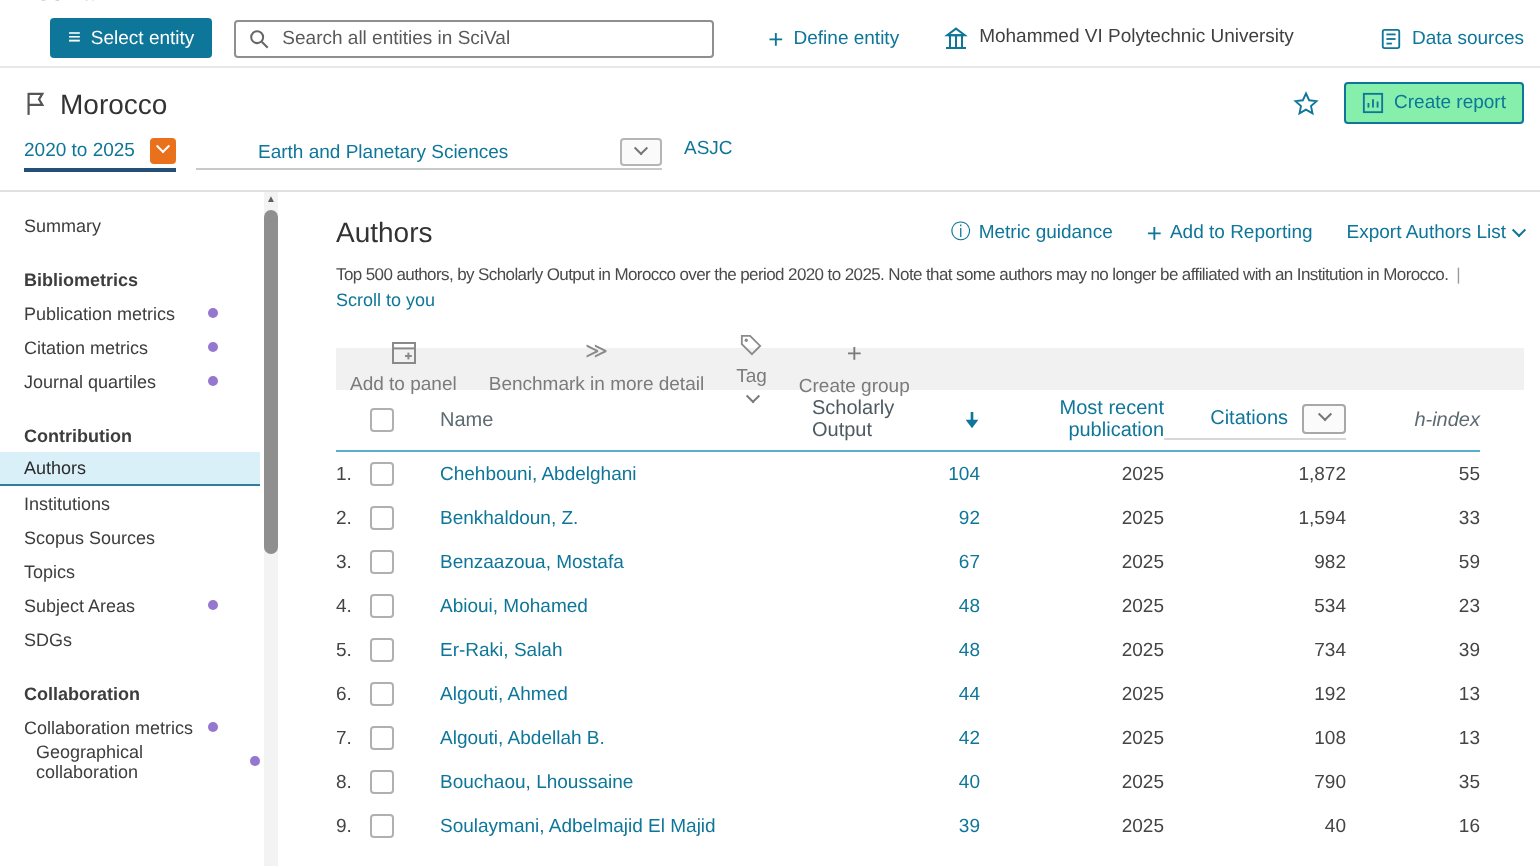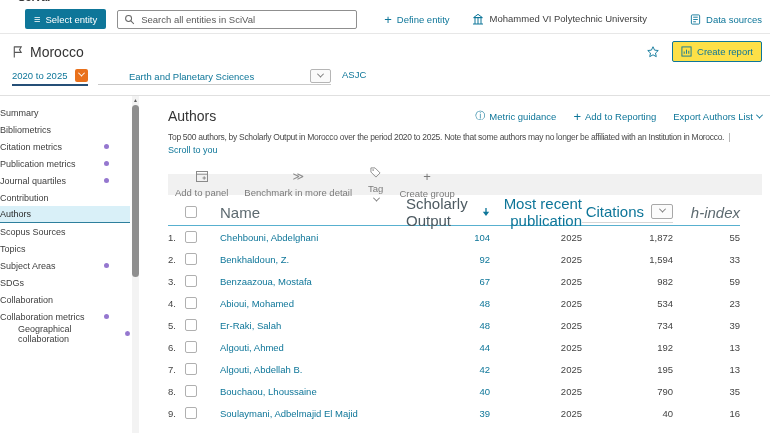--- a/index.html
+++ b/index.html
@@ -24,21 +24,21 @@
   .plus { font-size:13px; line-height:1; font-weight:400; }
   .inst { margin-left:22px; display:flex; gap:6px; color:#404040; cursor:pointer; }
   .datasrc { margin-left:auto; margin-right:8px; }
 
   
   .entity { position:absolute; top:34px; left:0; right:0; height:62px; border-bottom:1px solid #e0e0e0;
             padding:7px 8px 0 12px; background:#fff; }
   .entity-row1 { display:flex; align-items:center; }
   .entity-title { font-size:14px; color:#333; margin-left:7px; font-weight:400; }
   .entity-right { margin-left:auto; display:flex; align-items:center; gap:12px; }
-  .btn-report { display:flex; align-items:center; gap:5px; background:#fde047; border:1px solid #0E7699;
+  .btn-report { display:flex; align-items:center; gap:5px; background:#86efac; border:1px solid #0E7699;
                 color:#0E7699; border-radius:2px; height:21px; padding:0 8px; font-size:9.5px; font-family:inherit; cursor:pointer; }
   .entity-row2 { display:flex; align-items:flex-start; margin-top:7px; font-size:9.5px; }
   .date-select { display:flex; align-items:center; justify-content:space-between; width:76px;
                  border-bottom:2px solid #254f77; padding-bottom:2px; cursor:pointer; }
   .date-select .lbl { color:#0E7699; }
   .orange-box { width:13px; height:13px; background:#E9711C; border-radius:2px; display:flex;
                 align-items:center; justify-content:center; }
   .chev { display:inline-block; width:5px; height:5px; border-right:1.4px solid currentColor;
           border-bottom:1.4px solid currentColor; transform:rotate(45deg) translate(-1px,-1px); }
   .orange-box .chev { color:#fff; margin-top:-2px; }
@@ -48,22 +48,22 @@
   .gray-box { width:21px; height:14px; background:#fafafa; border:1px solid #b5b5b5; border-radius:2px;
               display:flex; align-items:center; justify-content:center; color:#777; }
   .gray-box .chev { margin-top:-2px; }
   .asjc { margin-left:11px; color:#0E7699; padding-bottom:2px; }
 
   
   .content { position:absolute; top:96px; left:0; right:0; bottom:0; display:flex; }
 
   
   .sidebar { position:relative; width:145px; flex-shrink:0; font-size:9px; color:#3d3d3d; padding-top:8px; }
-  .sb-item { height:17px; display:flex; align-items:center; margin-right:15px; position:relative; cursor:pointer; }
-  .sb-section { font-weight:normal; cursor:default;text-align:right; }
+  .sb-item { height:17px; display:flex; align-items:center; margin-right:15px; padding-left:12px; position:relative; cursor:pointer; }
+  .sb-section { font-weight:bold; margin-top:10px; cursor:default;text-align:right; }
   .sb-item .dot { position:absolute; right:21px; width:5px; height:5px; border-radius:50%; background:#9577CF; }
   .sb-item.sel { background:#D9F0F8; border-bottom:1px solid #2d7f9d; color:#2b2b2b; }
   .sb-item.ind { padding-left:18px; }
   .sb-item.ind .dot { position:static; margin-left:4px; }
   .sb-scroll { position:absolute; top:0; bottom:0; right:6px; width:7px; background:#f3f3f3; }
   .sb-scroll .arrow { position:absolute; top:1px; left:0; width:7px; text-align:center; font-size:5px; color:#606060; line-height:6px; }
   .sb-thumb { position:absolute; top:9px; left:0; width:7px; height:172px; background:#8f8f8f; border-radius:4px; }
 
   
   .main { flex:1; padding-left:23px; padding-right:8px; }
@@ -76,21 +76,21 @@
   .desc .sep { color:#9a9a9a; margin-left:4px; letter-spacing:0; }
   .scroll-link { margin-top:3px; font-size:9px; color:#0E7699; cursor:pointer; }
 
   .toolbar { margin-top:19px; height:21px; background:#f1f1f1; display:flex; align-items:center; gap:16px;
              padding-left:7px; font-size:9.5px; color:#7b7b7b; }
   .tool { display:flex; align-items:center; gap:5px; cursor:default;flex-direction:column; }
   .tool .chev { color:#7b7b7b; margin-left:2px; margin-top:-2px; }
   .gg { font-size:11px; color:#8a8a8a; line-height:1; }
 
   .trow { display:grid; grid-template-columns:16px 36px 186px 84px 92px 91px 67px; width:572px; align-items:center; }
-  .thead { height:31px; border-bottom:1px solid #58B0CF; font-size:15px; }
+  .thead { height:31px; border-bottom:1px solid #58B0CF; font-size:10px; }
   .th { color:#5d6a70; }
   .th-right { text-align:right; }
   .th-teal { color:#0E7699; }
   .th-so { display:flex; align-items:center; justify-content:flex-end; gap:4px; color:#4d5a61; }
   .th-cit { display:flex; align-items:center; justify-content:flex-end; gap:7px; border-bottom:1px solid #d7d7d7; padding-bottom:2px; margin-bottom:-2px; }
   .cit-box { width:22px; height:15px; background:#fbfbfb; border:1px solid #a8a8a8; border-radius:2px;
              display:flex; align-items:center; justify-content:center; color:#777; cursor:pointer; }
   .cit-box .chev { margin-top:-2px; }
   .th-h { font-style:italic; }
   .drow { height:22px; font-size:9.5px; }
@@ -201,36 +201,39 @@
   <div class="content">
 
     <nav class="sidebar">
       <div class="sb-item">
           <span>Summary</span>
         </div>
       <div class="sb-item sb-section">
           <span>Bibliometrics</span>
         </div>
       <div class="sb-item">
+          <span>Publication metrics</span>
+          <span class="dot"></span>
+        </div>
+      <div class="sb-item">
           <span>Citation metrics</span>
-          <span class="dot"></span>
-        </div>
-      <div class="sb-item">
-          <span>Publication metrics</span>
           <span class="dot"></span>
         </div>
       <div class="sb-item">
           <span>Journal quartiles</span>
           <span class="dot"></span>
         </div>
       <div class="sb-item sb-section">
           <span>Contribution</span>
         </div>
       <div class="sb-item sel">
           <span>Authors</span>
+        </div>
+      <div class="sb-item">
+          <span>Institutions</span>
         </div>
       <div class="sb-item">
           <span>Scopus Sources</span>
         </div>
       <div class="sb-item">
           <span>Topics</span>
         </div>
       <div class="sb-item">
           <span>Subject Areas</span>
           <span class="dot"></span>
@@ -386,21 +389,21 @@
         <span class="num">2025</span>
         <span class="num">192</span>
         <span class="num">13</span>
       </div>
       <div class="trow drow">
         <span class="rank">7.</span>
         <span class="cb"></span>
         <span class="link">Algouti, Abdellah B.</span>
         <span class="num link">42</span>
         <span class="num">2025</span>
-        <span class="num">195</span>
+        <span class="num">108</span>
         <span class="num">13</span>
       </div>
       <div class="trow drow">
         <span class="rank">8.</span>
         <span class="cb"></span>
         <span class="link">Bouchaou, Lhoussaine</span>
         <span class="num link">40</span>
         <span class="num">2025</span>
         <span class="num">790</span>
         <span class="num">35</span>

